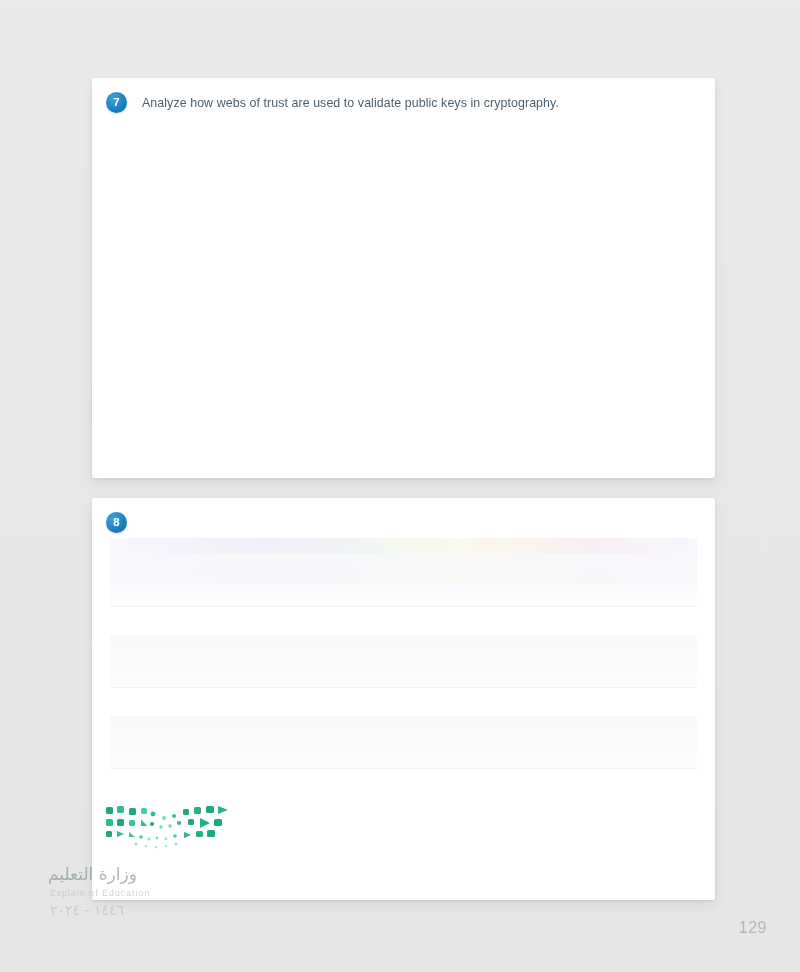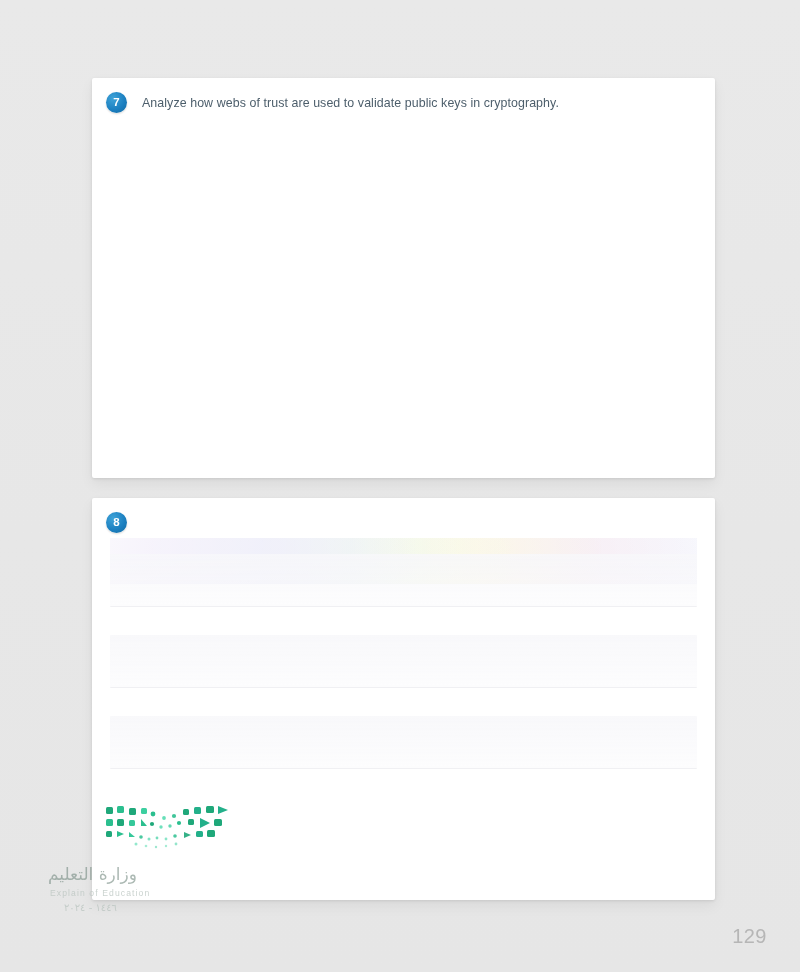--- a/index.html
+++ b/index.html
@@ -141,37 +141,37 @@
     left: 2px;
     top: 82px;
     font-size: 8.6px;
     color: #b9c4bf;
     opacity: 0.75;
     letter-spacing: 1.1px;
     white-space: nowrap;
   }
   .ministry-yr {
     position: absolute;
-    left: 16px;
+    left: 2px;
     top: 96px;
-    font-size: 10px;
+    font-size: 14px;
     color: #b9c4bf;
     opacity: 0.72;
     letter-spacing: 1px;
     white-space: nowrap;
     direction: rtl;
     font-family: "DejaVu Sans", sans-serif;
   }
 
   
   .page-number {
     position: absolute;
     right: 33px;
-    bottom: 24px;
-    font-size: 20px;
+    bottom: 35px;
+    font-size: 16px;
     color: #b6b6b6;
     letter-spacing: 0.5px;
     font-family: "Liberation Sans", sans-serif;
   }
 </style>
 </head>
 <body>
 
 <div class="page">
 

